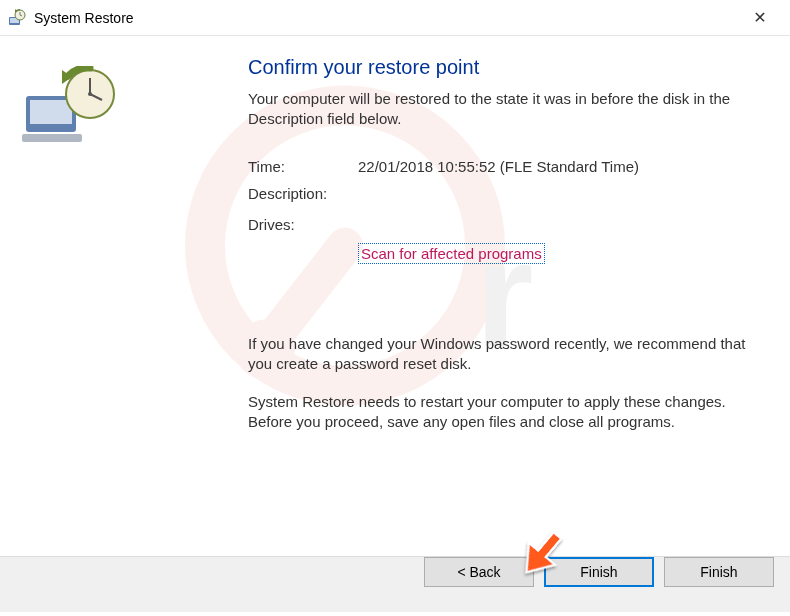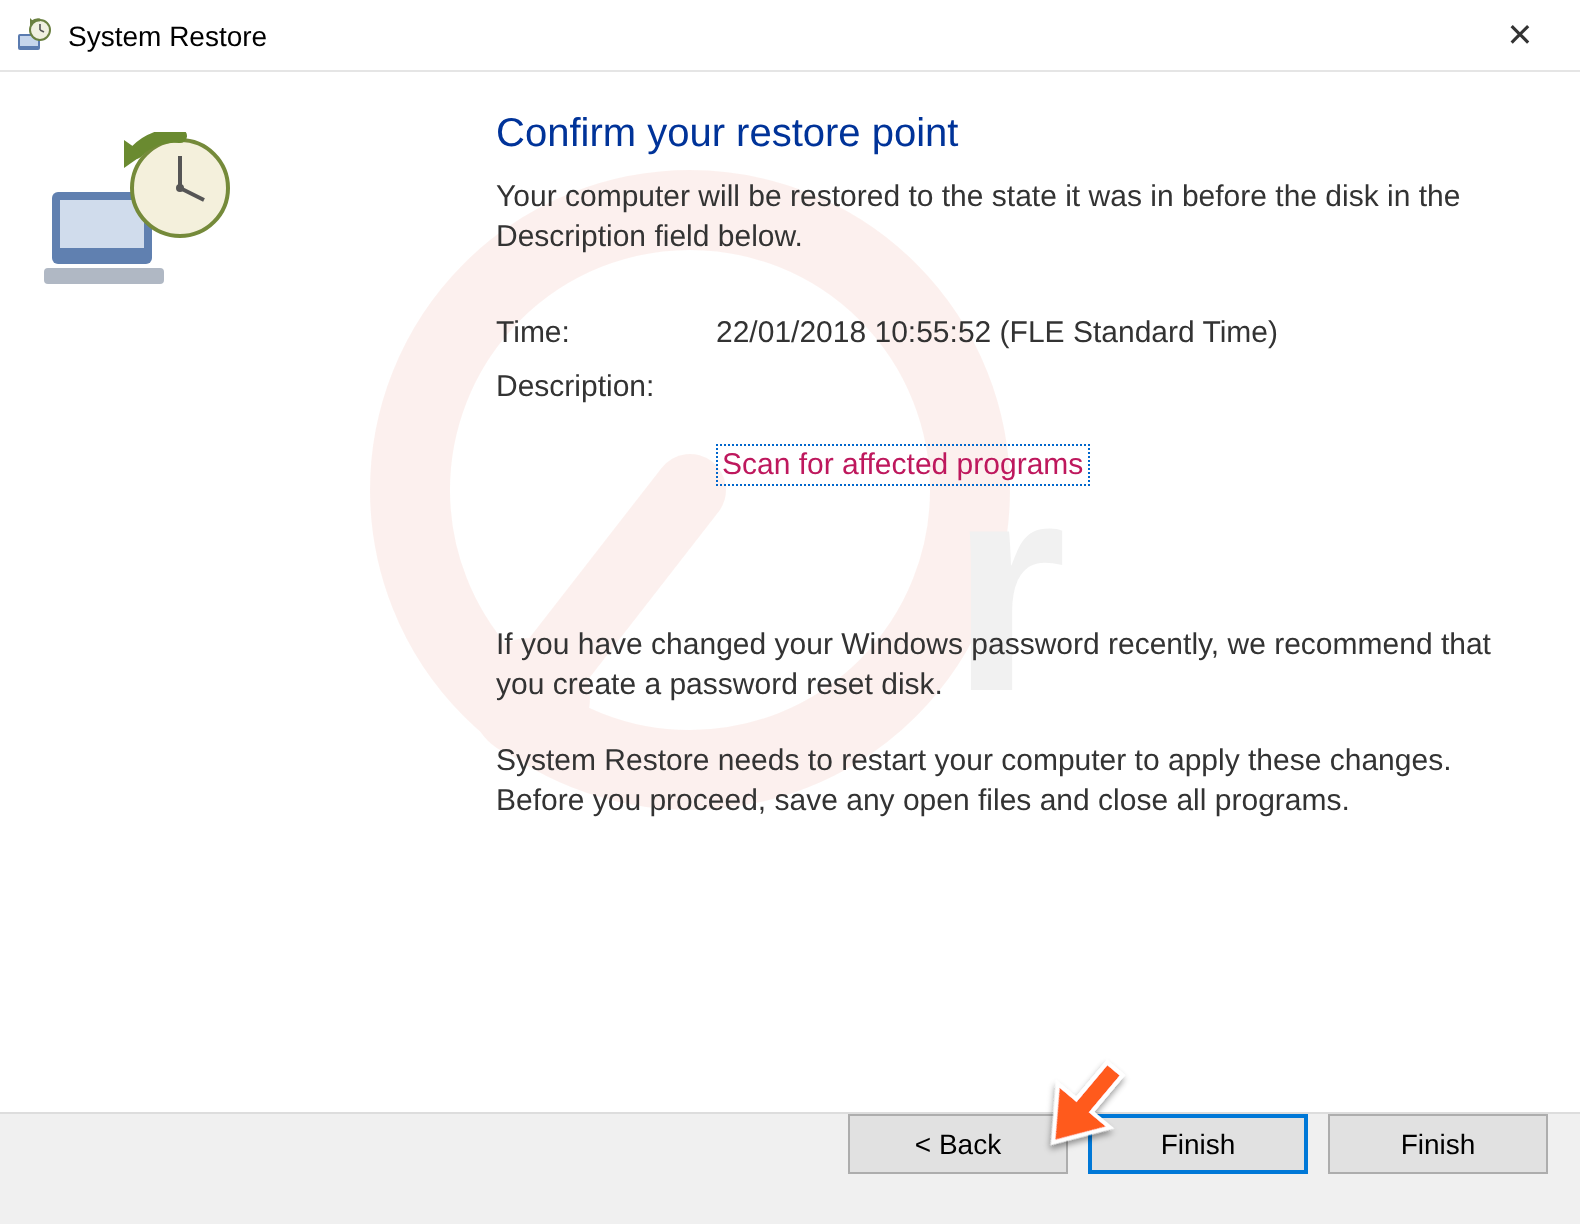--- a/index.html
+++ b/index.html
@@ -219,20 +219,21 @@
     <div class="info-row">
       <span class="info-label">Time:</span>
       <span class="info-value">22/01/2018 10:55:52 (FLE Standard Time)</span>
     </div>
 
     <div class="info-row">
       <span class="info-label">Description:</span>
     </div>
 
     <div class="drives-row">
+      <span class="info-label" style="font-size:15px;padding-top:4px;">Drives:</span>
     </div>
 
     <a href="#" class="scan-link">Scan for affected programs</a>
 
     <div class="lower-text">
       <p>If you have changed your Windows password recently, we recommend that you create a password reset disk.</p>
       <p>System Restore needs to restart your computer to apply these changes. Before you proceed, save any open files and close all programs.</p>
     </div>
   </div>
 </div>

